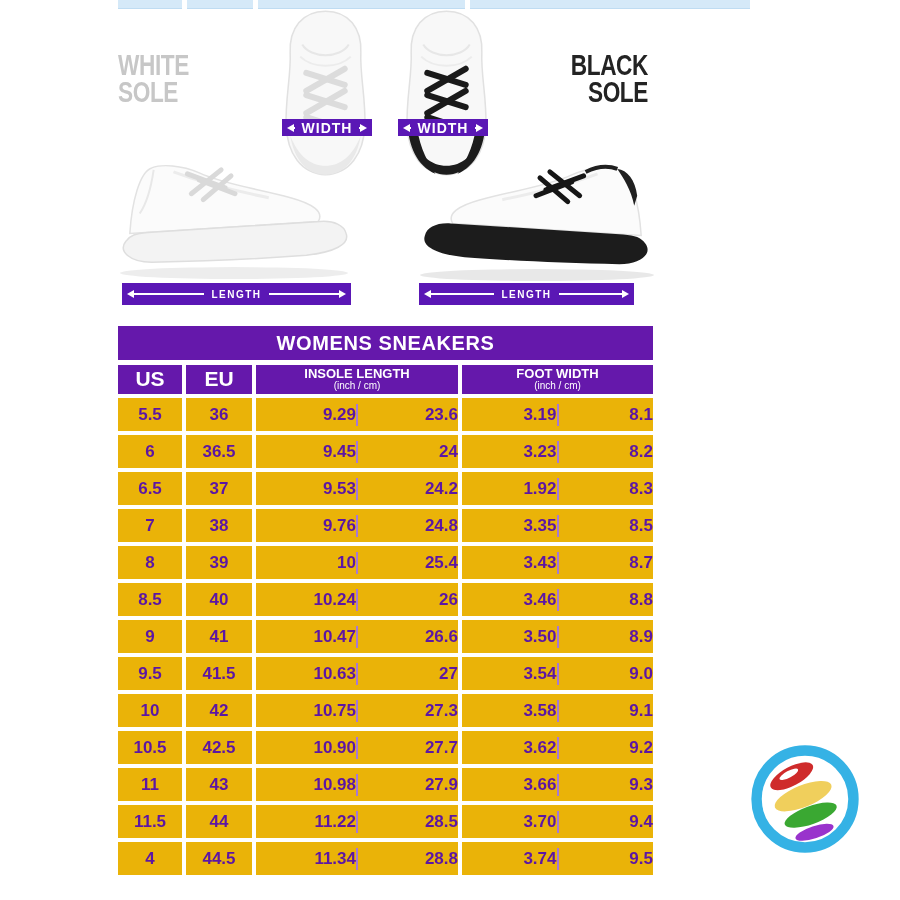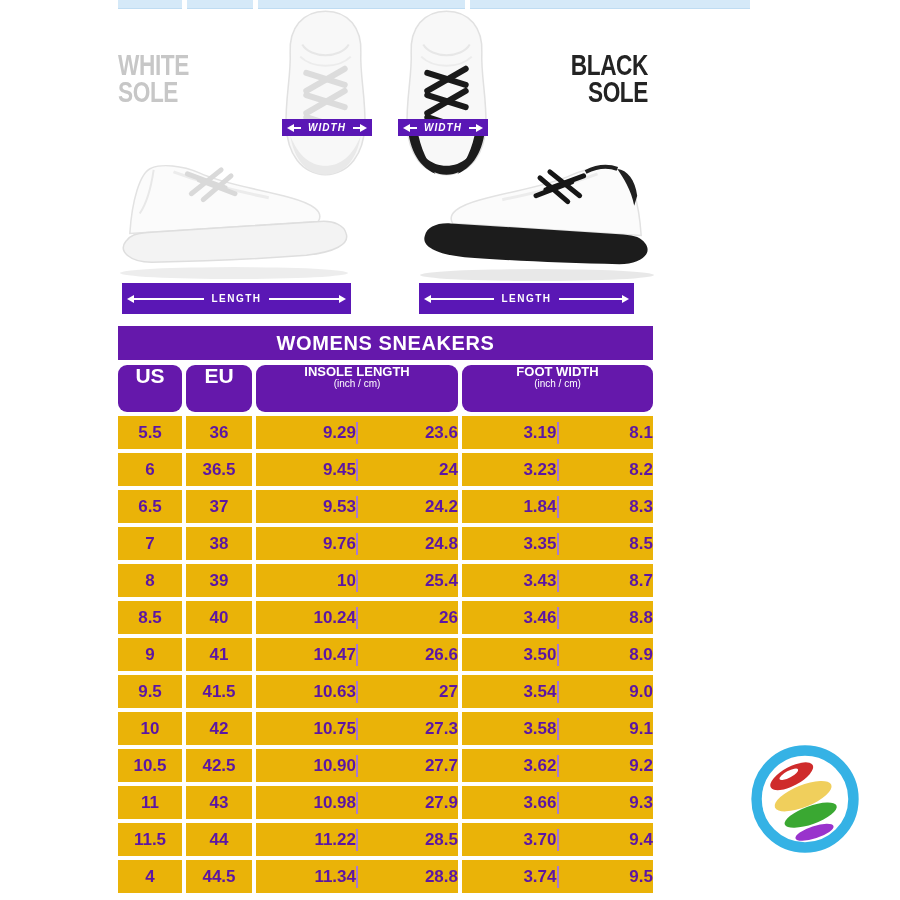--- a/index.html
+++ b/index.html
@@ -19,40 +19,40 @@
 
   
   .banner{position:absolute;background:#5a17b5;display:flex;align-items:center;
           padding:0 5px;box-sizing:border-box;z-index:5;}
   .banner .txt{color:#fff;font-weight:bold;margin:0 7px;white-space:nowrap;}
   .banner .line{flex:1;height:2px;background:#fff;}
   .tri-l{width:0;height:0;border-top:4px solid transparent;border-bottom:4px solid transparent;border-right:7px solid #fff;}
   .tri-r{width:0;height:0;border-top:4px solid transparent;border-bottom:4px solid transparent;border-left:7px solid #fff;}
   .banner-width{top:119px;width:90px;height:17px;}
   .bw-left{left:282px;} .bw-right{left:398px;}
-  .banner-width .txt{font-size:10px;letter-spacing:1px;font-style:italic;}
-  .banner-length{top:283px;height:31px;}
+  .banner-width .txt{font-size:14px;letter-spacing:1px;}
+  .banner-length{top:283px;height:22px;}
   .bl-left{left:122px;width:229px;} .bl-right{left:419px;width:215px;}
   .banner-length .txt{font-size:10px;letter-spacing:1.5px;}
 
   
   .shoe{position:absolute;}
   .shoe-top-white{left:272px;top:6px;width:107px;height:174px;}
   .shoe-top-black{left:393px;top:6px;width:107px;height:174px;}
   .shoe-side-white{left:110px;top:158px;width:248px;height:124px;}
   .shoe-side-black{left:412px;top:160px;width:250px;height:124px;}
 
   
   #size-table{position:absolute;left:118px;top:326px;width:535px;}
   .t-title{height:34px;background:#6518ab;color:#fff;display:flex;align-items:center;justify-content:center;
            font-weight:bold;font-size:20px;letter-spacing:.6px;margin-bottom:5px;}
   .t-head,.trow{display:grid;grid-template-columns:64px 66px 202px 191px;column-gap:4px;}
   .t-head{margin-bottom:4px;}
-  .h-cell{background:#6518ab;color:#fff;height:47px;display:flex;flex-direction:column;
-          align-items:center;justify-content:flex-start;line-height:1.05;border-radius:9px;}
+  .h-cell{background:#6518ab;color:#fff;height:29px;display:flex;flex-direction:column;
+          align-items:center;justify-content:center;line-height:1.05;}
   .h-big{font-weight:bold;font-size:21px;}
   .h-main{font-weight:bold;font-size:13px;}
   .h-sub{font-weight:400;font-size:10px;}
   .trow{margin-bottom:4px;}
   .cell{background:#eab308;color:#5c16a4;height:33px;font-weight:bold;font-size:17px;
         display:flex;align-items:center;justify-content:center;}
   .c-pair .v{flex:1;text-align:right;}
   .vdiv{width:2px;height:22px;background:#a678d6;}
 
   
@@ -219,21 +219,21 @@
 
     <div class="trow">
       <div class="cell">6.5</div>
       <div class="cell">37</div>
       <div class="cell c-pair">
         <span class="v">9.53</span>
         <span class="vdiv"></span>
         <span class="v">24.2</span>
       </div>
       <div class="cell c-pair">
-        <span class="v">1.84</span>
+        <span class="v">1.92</span>
         <span class="vdiv"></span>
         <span class="v">8.3</span>
       </div>
     </div>
 
     <div class="trow">
       <div class="cell">7</div>
       <div class="cell">38</div>
       <div class="cell c-pair">
         <span class="v">9.76</span>

